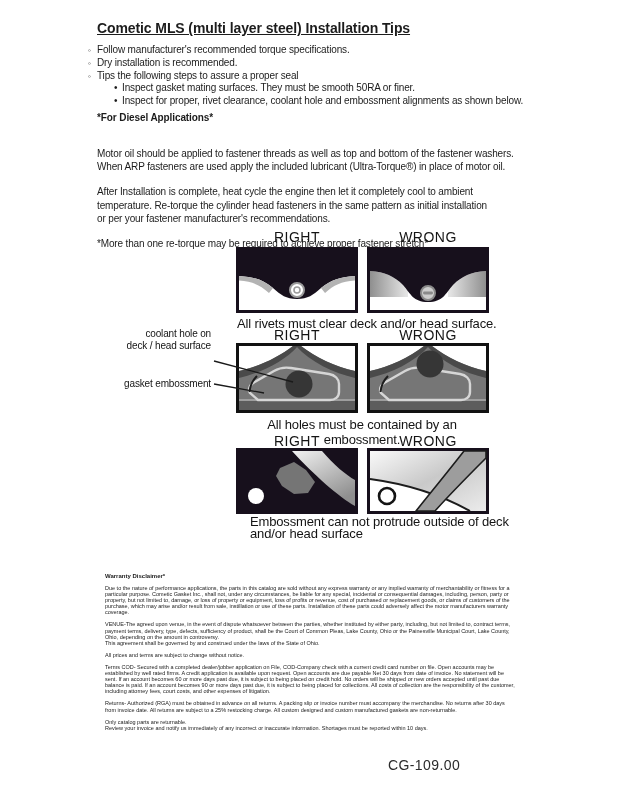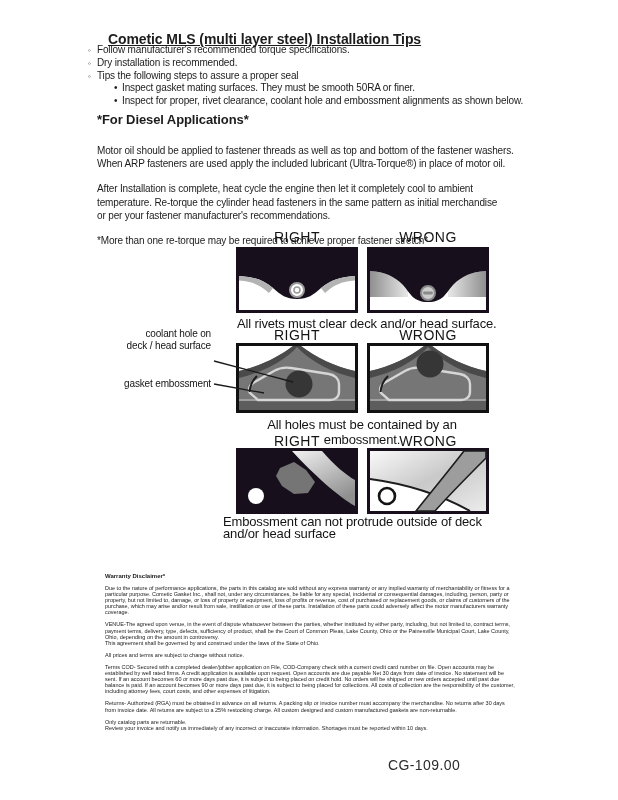--- a/index.html
+++ b/index.html
@@ -1,42 +1,42 @@
 <!DOCTYPE html>
 <html><head>
 <meta charset="utf-8">
 <style>
   html,body{margin:0;padding:0;background:#ffffff;}
   body{width:618px;height:800px;font-family:"Liberation Sans",sans-serif;color:#1c1c1c;}
   .page{position:relative;width:618px;height:800px;overflow:hidden;background:#fff;}
 
-  .title{position:absolute;left:97px;top:20px;margin:11px;font-size:14px;font-weight:bold;
+  .title{position:absolute;left:97px;top:20px;margin:0;font-size:14px;font-weight:bold;
          text-decoration:underline;letter-spacing:-0.1px;}
 
   .tips{position:absolute;left:88px;top:44px;font-size:10px;letter-spacing:-0.15px;}
   .tip{display:flex;line-height:12.8px;}
   .tip .m1{width:9px;font-size:8px;position:relative;top:1px;}
   .tip.sub{margin-left:26px;}
   .tip .m2{width:8px;font-size:10px;}
 
   .diesel{position:absolute;left:97px;top:112px;width:500px;}
-  .diesel-heading{font-size:13px;font-weight:bold;margin:0 0 17px 0;letter-spacing:-0.1px;}
+  .diesel-heading{font-size:10px;font-weight:bold;margin:0 0 24px 0;letter-spacing:-0.1px;}
   .diesel p{margin:0 0 12px 0;font-size:10px;line-height:13.2px;white-space:pre-line;letter-spacing:-0.15px;}
   .diesel p.note{margin-top:2px;}
 
   .figures{position:absolute;left:0;top:228px;width:618px;height:334px;}
   .flabel{position:absolute;width:122px;text-align:center;font-size:14px;letter-spacing:0.5px;color:#141414;}
   .c1{left:236px;} .c2{left:367px;}
   .r1l{top:1px;} .r2l{top:99px;} .r3l{top:205px;}
   .panel{position:absolute;width:122px;}
   .r1p{top:19px;height:66px;} .r2p{top:115px;height:70px;} .r3p{top:220px;height:66px;}
   .caption{position:absolute;font-size:13px;letter-spacing:-0.15px;color:#141414;}
   .cap1{left:237px;top:88px;}
   .cap2{left:230px;top:189px;width:264px;text-align:center;}
-  .cap3{left:223px;top:288px;white-space:pre-line;line-height:12px;}
+  .cap3{left:250px;top:288px;white-space:pre-line;line-height:12px;}
   .ann{position:absolute;right:407px;text-align:right;font-size:10px;line-height:11.5px;
        white-space:pre-line;letter-spacing:-0.15px;color:#141414;}
   .ann1{top:100px;} .ann2{top:150px;}
   .leads{position:absolute;left:0;top:0;pointer-events:none;}
 
   .disclaimer{position:absolute;left:105px;top:573px;width:412px;color:#222;}
   .disc-heading{font-size:6px;font-weight:bold;margin:0 0 6px 0;}
   .disclaimer p{margin:0 0 6px 0;font-size:5.5px;line-height:6.1px;white-space:pre-line;}
 
   .footer-code{position:absolute;left:388px;top:757px;font-size:14px;letter-spacing:0.4px;color:#2b2b2b;}
@@ -69,21 +69,21 @@
       <span class="m2">•</span>
       <span>Inspect for proper, rivet clearance, coolant hole and embossment alignments as shown below.</span>
     </div>
   </div>
 
   <div class="diesel">
     <div class="diesel-heading">*For Diesel Applications*</div>
     <p>Motor oil should be applied to fastener threads as well as top and bottom of the fastener washers.
 When ARP fasteners are used apply the included lubricant (Ultra-Torque®) in place of motor oil.</p>
     <p>After Installation is complete, heat cycle the engine then let it completely cool to ambient
-temperature. Re-torque the cylinder head fasteners in the same pattern as initial merchandise
+temperature. Re-torque the cylinder head fasteners in the same pattern as initial installation
 or per your fastener manufacturer's recommendations.</p>
     <p class="note">*More than one re-torque may be required to achieve proper fastener stretch*</p>
   </div>
 
   <div class="figures">
 
     <div class="flabel c1 r1l">RIGHT</div>
     <div class="flabel c2 r1l">WRONG</div>
 
     <div class="panel c1 r1p">

